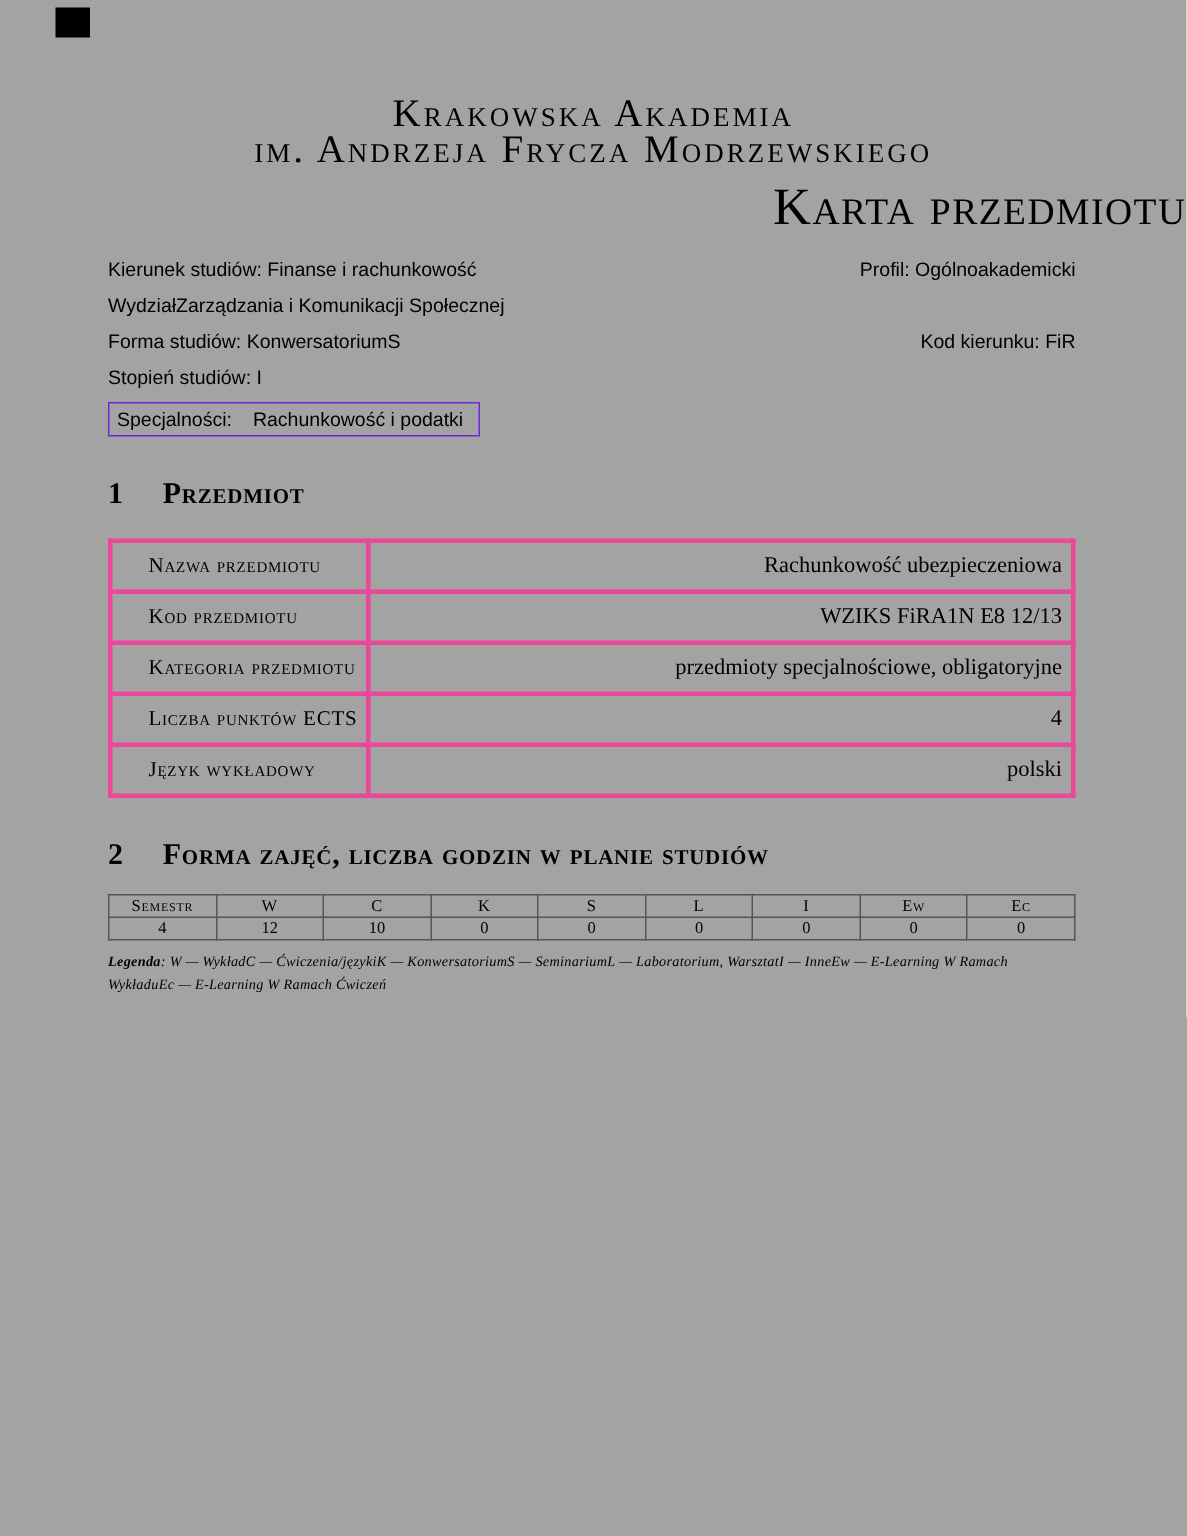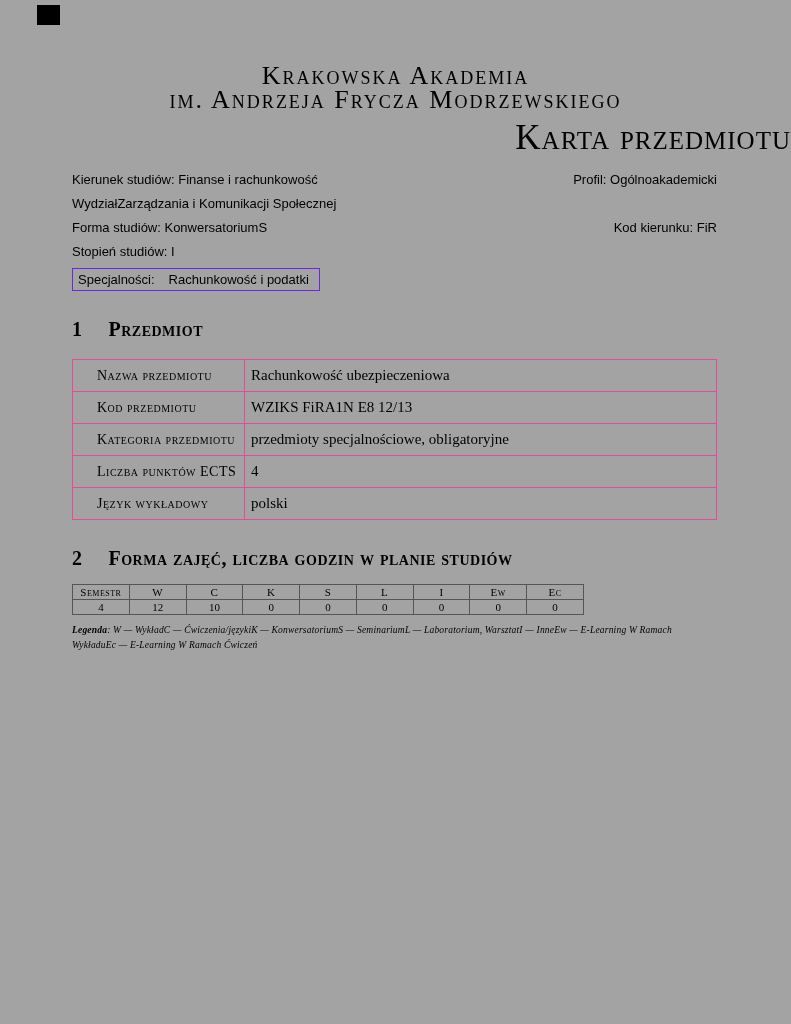--- a/index.html
+++ b/index.html
@@ -50,36 +50,36 @@
     margin:26px 72px 0 72px;
     font-variant:small-caps;
     font-size:20px; line-height:24px; letter-spacing:0.5px;
   }
   .section-number { display:inline-block; margin-right:26px; }
 
   .table1 {
     margin:18px 0 0 72px; width:645px;
     border-collapse:collapse;
   }
-  .table1 td { border:1px solid #ec4899; }
+  .table1 td { border:3px solid #ec4899; }
   .t1-label {
     width:172px;
     font-variant:small-caps;
     font-size:14px; letter-spacing:0.5px;
     padding:7px 4px 7px 24px;
   }
   .t1-value {
-    text-align:left;
+    text-align:right;
     font-size:15px;
     padding:7px 6px;
     font-family:Liberation Serif, serif;
   }
 
   .table2 {
-    margin:14px 0 0 72px; width:512px;
+    margin:14px 0 0 72px; width:645px;
     border-collapse:collapse; table-layout:fixed;
   }
   .table2 th, .table2 td { border:1px solid #555555; text-align:center; }
   .table2 th {
     font-weight:normal;
     font-variant:small-caps;
     font-size:11px; letter-spacing:0.5px;
     padding:1px 2px;
   }
   .table2 td { font-size:11px; padding:1px 2px; }

